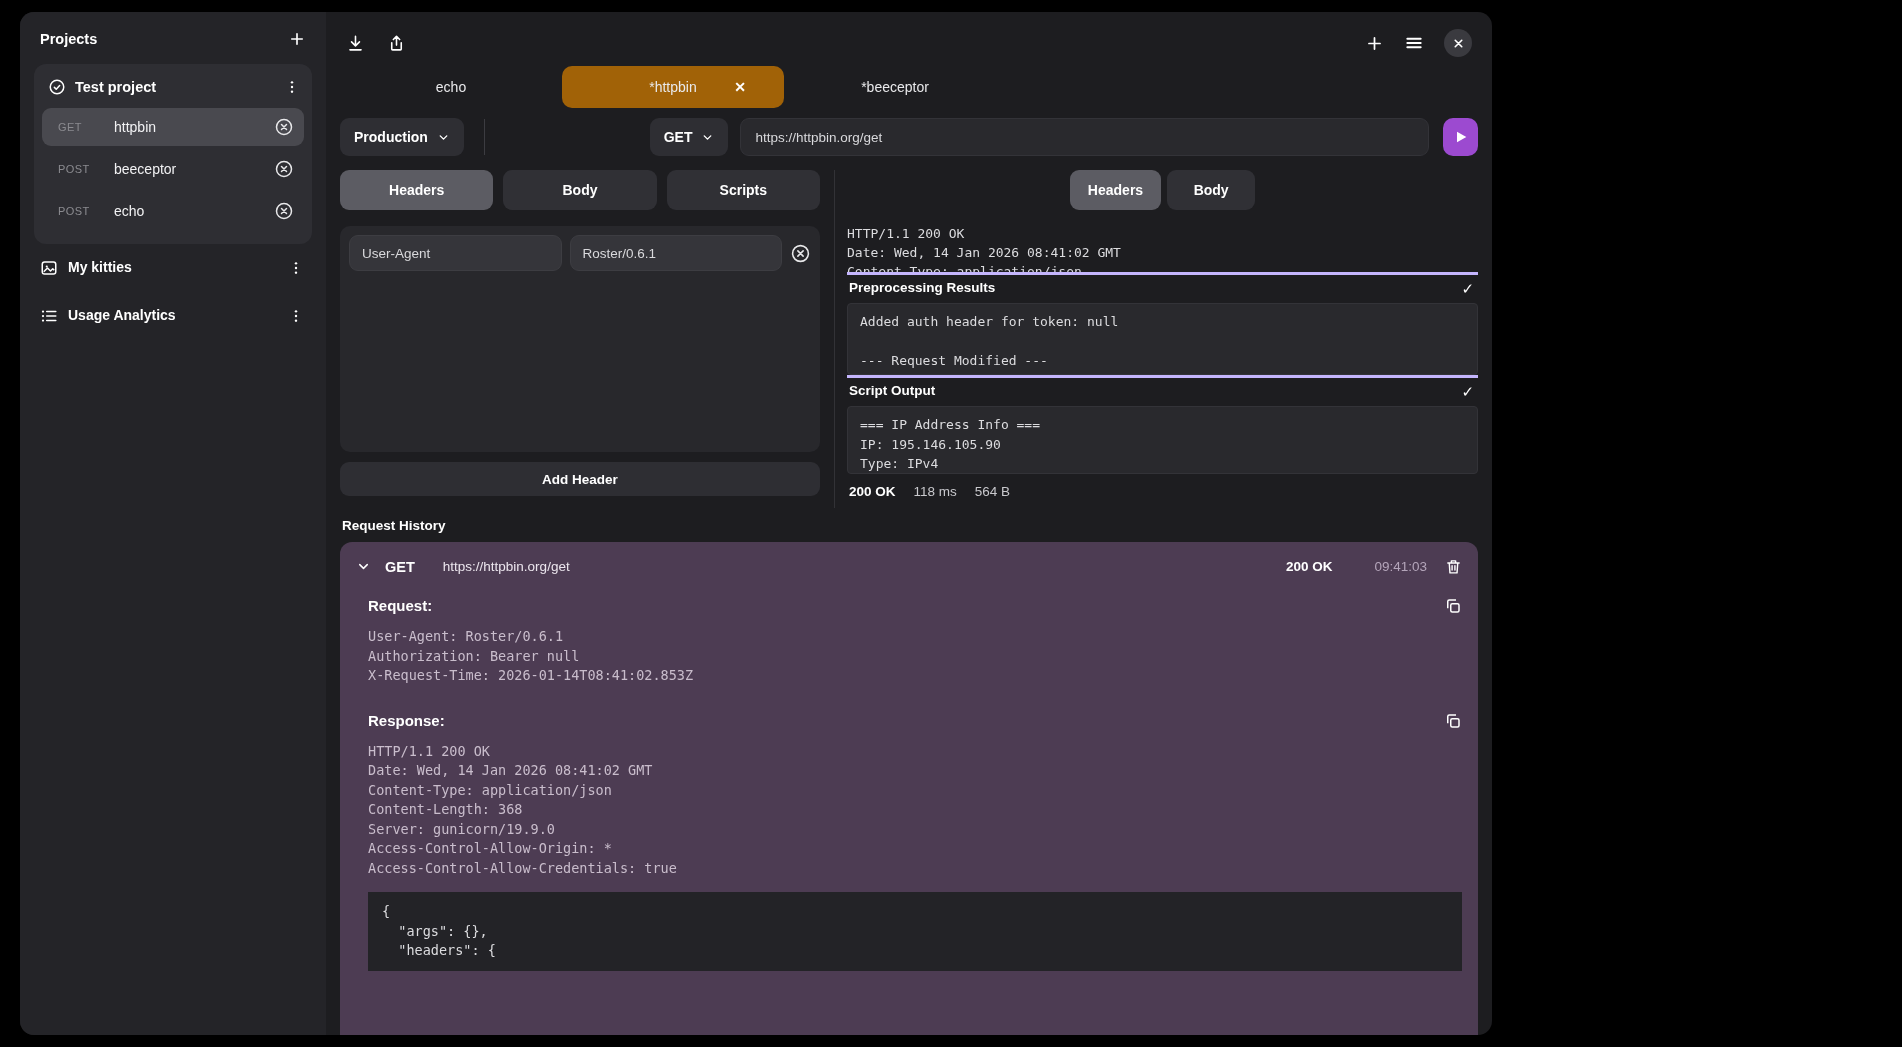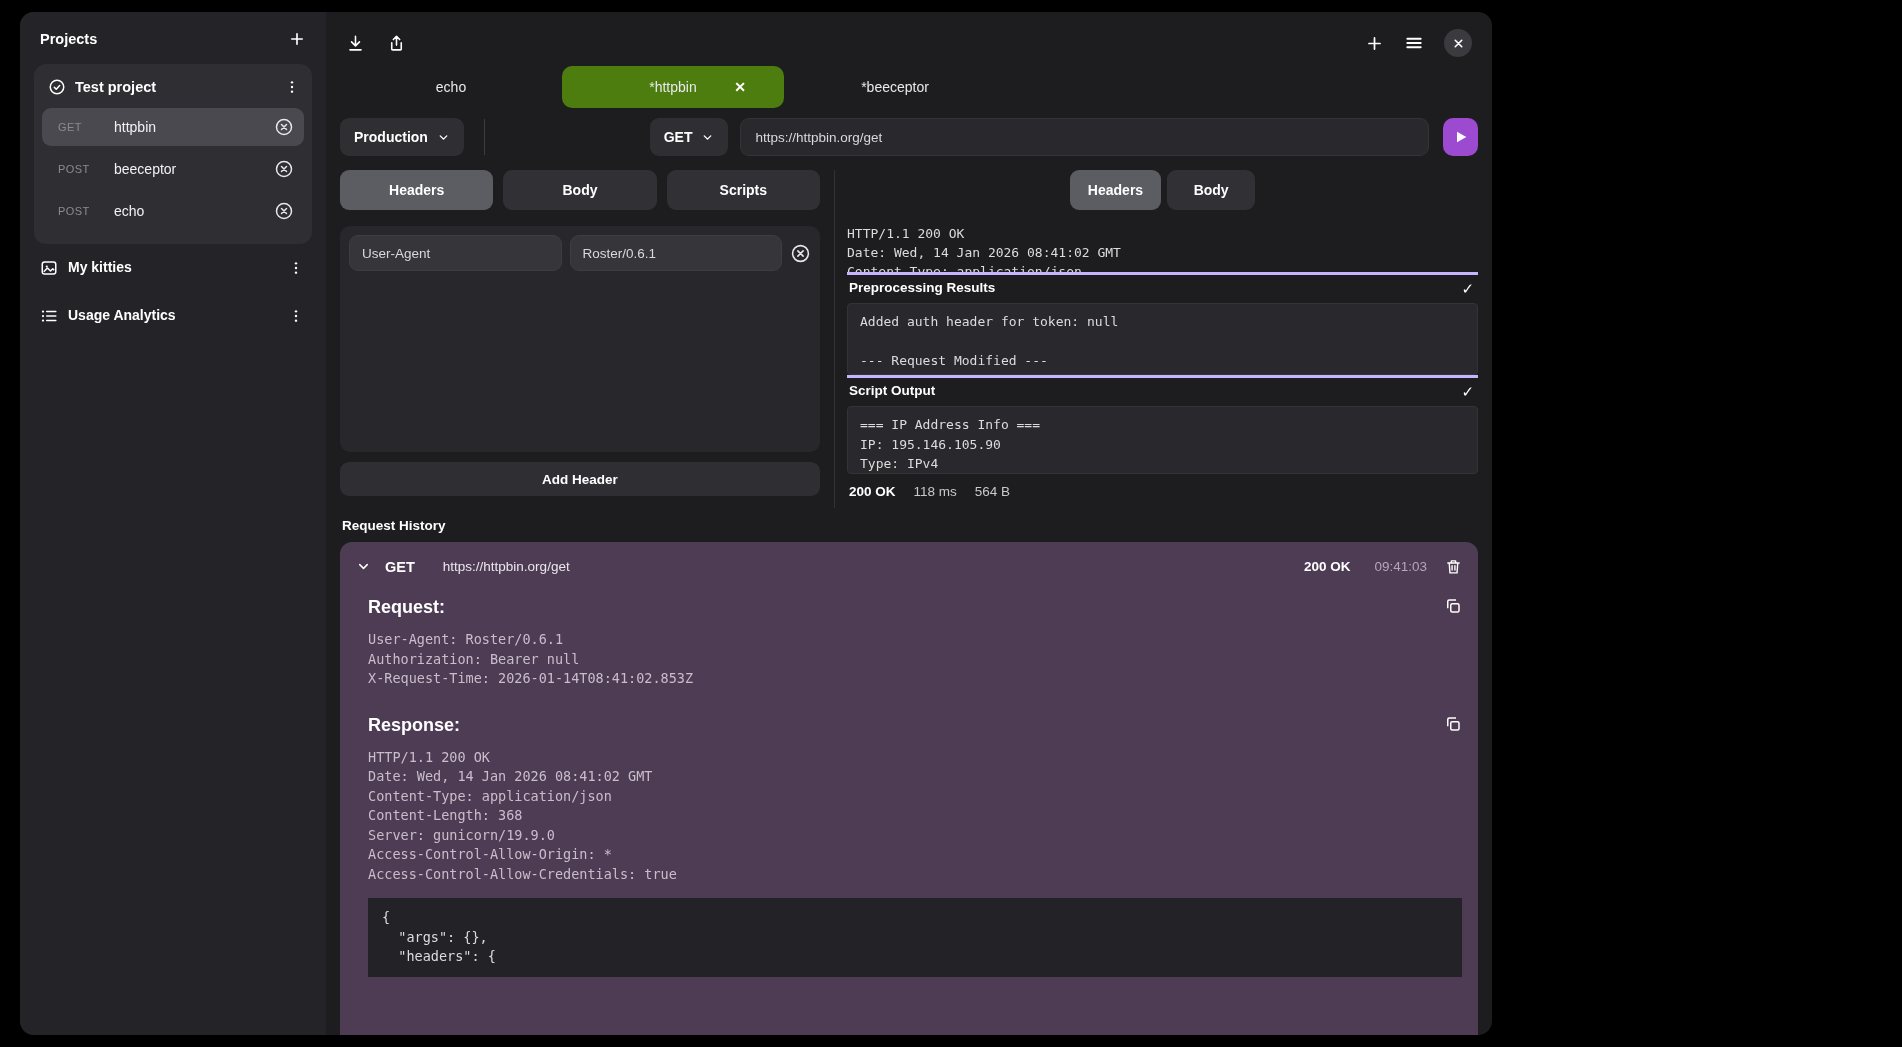--- a/index.html
+++ b/index.html
@@ -23,21 +23,21 @@
 
   
   .main { flex:1; display:flex; flex-direction:column; padding:14px 14px 0 14px; min-width:0; }
   .toolbar { display:flex; align-items:center; height:34px; padding:0 6px; }
   .toolbar .left { display:flex; gap:22px; }
   .toolbar .right { margin-left:auto; display:flex; align-items:center; gap:20px; }
   .win-close { width:28px; height:28px; border-radius:50%; background:#3a3a3f; display:flex; align-items:center; justify-content:center; }
 
   .tabs-row { display:flex; margin-top:6px; }
   .doc-tab { width:222px; height:42px; display:flex; align-items:center; justify-content:center; font-size:14px; color:#e9e9eb; border-radius:10px; position:relative; cursor:pointer; }
-  .doc-tab.active { background:#4d7c0f; }
+  .doc-tab.active { background:#a16207; }
   .doc-tab .tab-close { position:absolute; right:38px; font-size:14px; font-weight:700; color:#fff; cursor:pointer; }
 
   .request-bar { display:flex; align-items:center; margin-top:10px; }
   .pill-btn { display:flex; align-items:center; gap:9px; background:#2e2e33; border:none; border-radius:9px; padding:0 14px; height:38px; font-weight:700; font-size:14px; color:#fff; cursor:pointer; font-family:inherit; }
   .vdiv { width:1px; height:36px; background:#3c3c41; margin:0 20px; }
   .bar-gap { width:176px; }
   .url-input { width:830px; height:38px; background:#29292d; border:1px solid #333338; border-radius:9px; color:#d9d9dc; font-size:13.5px; padding:0 14px; margin-left:12px; font-family:inherit; }
   .play-btn { width:42px; height:38px; background:#9c4ad0; border:none; border-radius:10px; display:flex; align-items:center; justify-content:center; margin-left:14px; cursor:pointer; }
 
   .panels { display:flex; margin-top:14px; }
@@ -66,24 +66,24 @@
   .status-code { font-weight:700; color:#fff; }
 
   
   .history { flex:1; min-height:0; display:flex; flex-direction:column; margin-top:4px; }
   .history-title { font-weight:700; font-size:13.5px; color:#fff; padding:6px 2px 9px; }
   .history-card { flex:1; background:#4d3c53; border-radius:12px 12px 0 0; overflow:hidden; }
   .hist-head { display:flex; align-items:center; padding:16px 16px 12px 16px; gap:14px; }
   .hist-method { font-weight:700; font-size:14.5px; color:#fff; }
   .hist-url { font-size:13.5px; color:#ece6ee; margin-left:14px; flex:1; }
   .hist-status { font-size:13.5px; color:#fff; font-weight:600; }
-  .hist-time { font-size:13.5px; color:#b4a5ba; margin:0 4px 0 10px; }
+  .hist-time { font-size:13.5px; color:#b4a5ba; margin:0 4px 0 28px; }
   .hist-body { padding:10px 16px 0 28px; }
   .block-row { display:flex; align-items:flex-start; justify-content:space-between; }
-  .block-label { font-weight:700; font-size:18px; color:#fff; }
+  .block-label { font-weight:700; font-size:15px; color:#fff; }
   .hist-mono { margin-top:12px; font-size:13.5px; line-height:19.5px; color:#c9bdcc; }
   .code-box { margin-top:14px; background:#232327; padding:10px 14px; font-size:13.5px; line-height:19.5px; color:#dcdcdf; }
   .empty-box { height:60px; }
   .resp-block { margin-top:26px; }
   svg { display:block; }
 </style>
 </head>
 <body>
 
 <div class="window">

